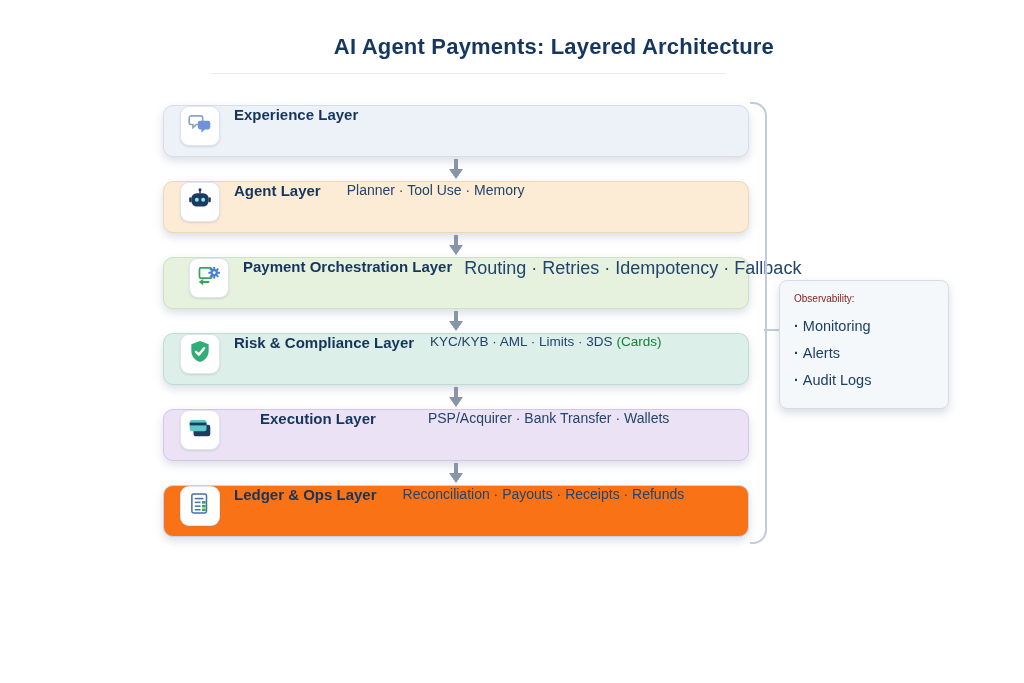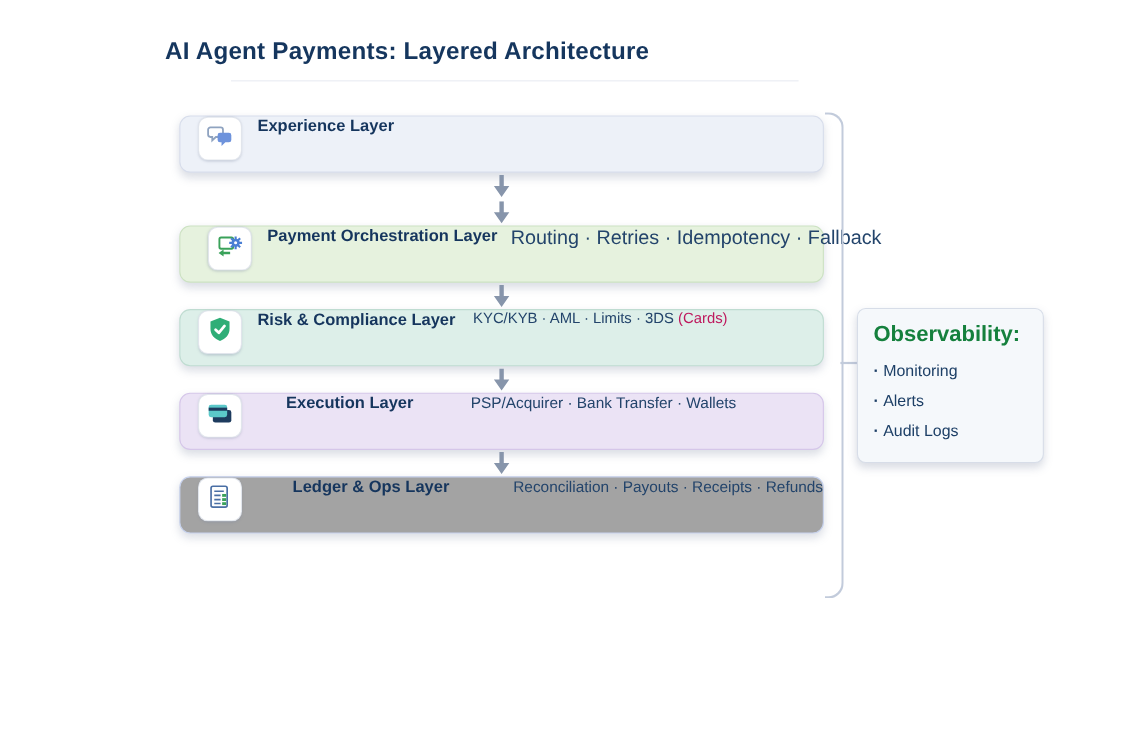--- a/index.html
+++ b/index.html
@@ -3,22 +3,22 @@
 <meta charset="utf-8">
 <style>
   html,body{margin:0;padding:0;}
   body{
     width:1024px;height:683px;position:relative;overflow:hidden;
     background:#ffffff;
     font-family:"Liberation Sans","DejaVu Sans",sans-serif;
     -webkit-font-smoothing:antialiased;
   }
   .diagram-title{
-    position:absolute;left:150px;top:34px;width:640px;
-    text-align:left;font-size:22px;font-weight:bold;color:#15365e;
+    position:absolute;left:134px;top:34px;width:640px;
+    text-align:right;font-size:22px;font-weight:bold;color:#15365e;
     letter-spacing:.2px;
   }
   .title-divider{
     position:absolute;left:210px;top:73px;width:516px;height:1px;
     background:#e8ecf3;
   }
   .stack{
     position:absolute;left:163px;top:105px;width:586px;
     display:flex;flex-direction:column;
   }
@@ -26,48 +26,48 @@
     height:52px;border-radius:10px;display:flex;align-items:flex-start;
     padding:0 16px;box-sizing:border-box;
     box-shadow:0 4px 8px rgba(125,135,160,.28);
     border:1px solid transparent;
   }
   .layer-0{background:#edf1f8;border-color:#d7ddeb;}
   .layer-1{background:#fcecd5;border-color:#ecd8b4;}
   .layer-2{background:#e6f2de;border-color:#cce2c2;padding-left:25px;}
   .layer-3{background:#ddefe9;border-color:#bfdcd1;}
   .layer-4{background:#ebe3f5;border-color:#d5c6e9;gap:26px;}
-  .layer-5{background:#a3a3a3;border-color:#c7d2ed;gap:32px;}
+  .layer-5{background:#f97316;border-color:#c7d2ed;}
   .icon-box{
     width:38px;height:38px;min-width:38px;background:#ffffff;
     border:1px solid rgba(90,110,150,.18);border-radius:9px;
     display:flex;align-items:center;justify-content:center;
     margin-right:14px;box-shadow:0 1px 2px rgba(120,130,160,.25);
   }
   .layer-title{font-size:15px;font-weight:bold;color:#15355d;white-space:nowrap;}
   .layer-sub{font-size:14px;color:#23446b;margin-left:26px;white-space:nowrap;}
   .layer-2 .layer-sub{font-size:18px;margin-left:12px;}
   .layer-3 .layer-sub{font-size:13.5px;margin-left:16px;}
-  .sub-muted{color:#be185d;}
+  .sub-muted{color:#15803d;}
   .arrow-row{height:24px;display:flex;align-items:center;justify-content:center;}
   .obs-bracket{
     position:absolute;left:750px;top:102px;width:15px;height:438px;
     border-right:2px solid #c2cbdb;border-top:2px solid #c2cbdb;
     border-bottom:2px solid #c2cbdb;border-radius:0 14px 14px 0;
   }
   .obs-connector{
     position:absolute;left:764px;top:329px;width:16px;height:2px;background:#c2cbdb;
   }
   .obs-panel{
     position:absolute;left:779px;top:280px;width:170px;box-sizing:border-box;
     background:#f5f8fb;border:1px solid #d7dde8;border-radius:8px;
     box-shadow:0 4px 8px rgba(130,140,165,.3);
     padding:12px 14px 14px 14px;
   }
-  .obs-title{font-size:20px;font-weight:bold;color:#15803d;margin-bottom:9px;}
+  .obs-title{font-size:10px;font-weight:normal;color:#7f1d1d;margin-bottom:9px;}
   .obs-list{list-style:none;margin:0;padding:0;}
   .obs-list li{
     font-size:14.5px;color:#1d3f66;line-height:27px;white-space:nowrap;
   }
   .obs-list li::before{content:"·  ";font-weight:bold;color:#1d3f66;}
 </style>
 </head>
 <body>
 
 <div class="diagram-title">AI Agent Payments: Layered Architecture</div>
@@ -86,20 +86,37 @@
     </span>
     <span class="layer-title">Experience Layer</span>
   </div>
 
   <div class="arrow-row">
     <svg width="18" height="21" viewBox="0 0 18 21">
         <path d="M7 0h4v10h5l-7 10-7-10h5z" fill="#8795ab"></path>
       </svg>
   </div>
 
+  <div class="layer layer-1">
+    <span class="icon-box">
+      <span>
+        <svg width="26" height="26" viewBox="0 0 24 24">
+          <circle cx="12" cy="2.6" r="1.4" fill="#1d3a5f"></circle>
+          <rect x="11.3" y="3.6" width="1.4" height="2.2" fill="#1d3a5f"></rect>
+          <rect x="2" y="9.5" width="2.2" height="4.5" rx="1.1" fill="#1d3a5f"></rect>
+          <rect x="19.8" y="9.5" width="2.2" height="4.5" rx="1.1" fill="#1d3a5f"></rect>
+          <rect x="4" y="5.8" width="16" height="12.2" rx="5" fill="#1d3a5f"></rect>
+          <circle cx="9.1" cy="11.8" r="1.8" fill="#8be9f2"></circle>
+          <circle cx="14.9" cy="11.8" r="1.8" fill="#8be9f2"></circle>
+        </svg>
+      </span>
+    </span>
+    <span class="layer-title">Agent Layer</span>
+    <span class="layer-sub">Planner · Tool Use · Memory</span>
+  </div>
 
   <div class="arrow-row">
     <svg width="18" height="21" viewBox="0 0 18 21">
         <path d="M7 0h4v10h5l-7 10-7-10h5z" fill="#8795ab"></path>
       </svg>
   </div>
 
   <div class="layer layer-2">
     <span class="icon-box">
       <span>

